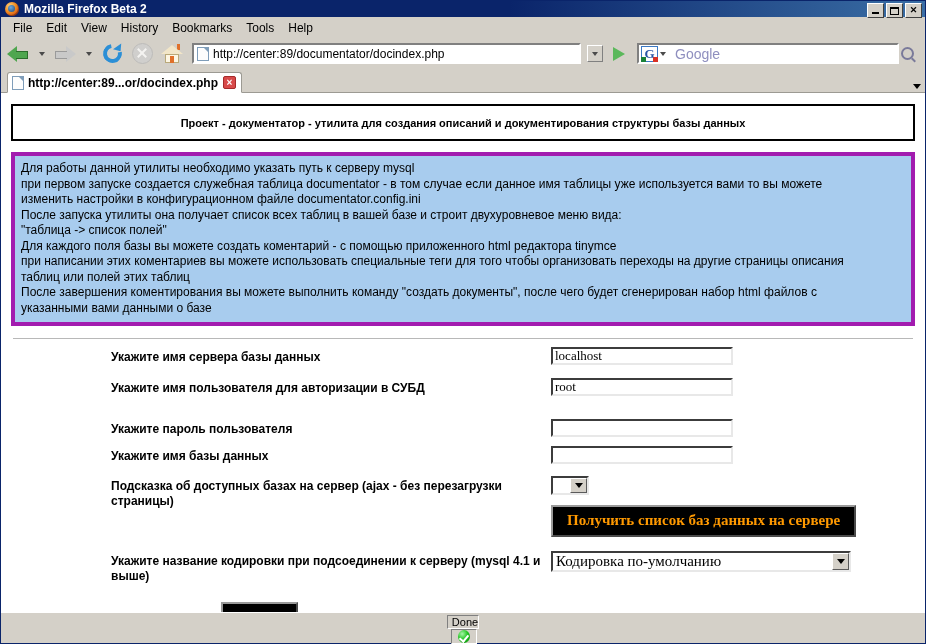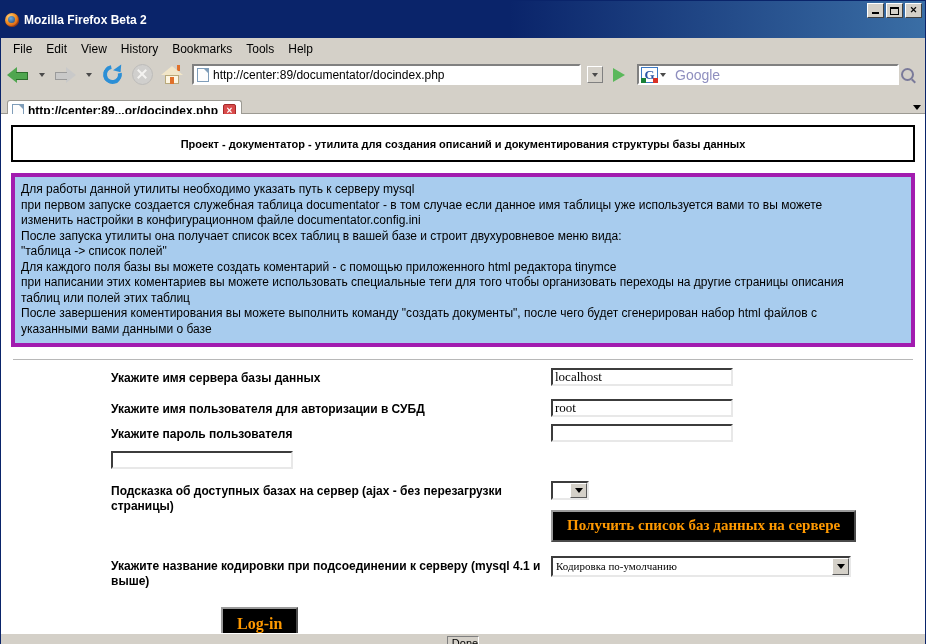--- a/index.html
+++ b/index.html
@@ -17,21 +17,21 @@
   #window {
     position: relative;
     width: 926px; height: 644px;
     box-sizing: border-box;
     background: #d4d0c8;
     border: 1px solid #0a246a;
   }
 
   
   .titlebar {
-    height: 37px;
+    height: 16px;
     background: linear-gradient(to right, #0a246a 0%, #0a246a 55%, #3a6ea5 100%);
     display: flex; align-items: center;
     padding: 0 2px 0 3px;
     position: relative;
   }
   .title-icon {
     width: 16px; height: 16px;
     margin-right: 4px;
     flex: 0 0 auto;
     position: relative;
@@ -248,21 +248,21 @@
   }
   .tab {
     height: 21px;
     background: #ffffff;
     border: 1px solid #9c9a93;
     border-bottom: 1px solid #ffffff;
     border-radius: 3px 3px 0 0;
     display:flex;align-items:center;
     padding: 0 5px 0 4px;
     box-sizing: border-box;
-    position: relative; top: 8px;
+    position: relative; top: 1px;
   }
   .tab-label {
     font-size: 12px; font-weight: bold; color: #000;
     font-family: "Liberation Sans", sans-serif;
     white-space: nowrap; margin: 0 5px 0 4px;
   }
   .tab-close {
     width: 13px; height: 13px;
     background: #d84a4a;
     border: 1px solid #a52a2a;
@@ -426,21 +426,21 @@
     width: 300px; height: 21px;
     background: #ffffff;
     border: 2px solid;
     border-color: #3c3c3c #e8e8e8 #e8e8e8 #3c3c3c;
     box-sizing: border-box;
     display: flex; align-items: stretch;
   }
   .sel-wide .val {
     flex: 1 1 auto;
     font-family: "Liberation Serif", serif;
-    font-size: 11px; color: #000;
+    font-size: 15px; color: #000;
     padding-left: 3px; line-height: 17px;
     white-space: nowrap; overflow: hidden; border-radius: 7px;
   }
   .blk-btn {
     background: #000000;
     border: 2px solid;
     border-color: #9a9a9a #4a4a4a #4a4a4a #9a9a9a;
     color: #ff9900;
     font-family: "Liberation Serif", serif;
     font-weight: bold;
@@ -591,28 +591,29 @@
           </div>
         </div>
 
         <div class="form-row" style="margin-top:7px">
           <div class="form-label">Укажите имя пользователя для авторизации в СУБД</div>
           <div class="form-field">
             <input class="txt" type="text" value="root" style="">
           </div>
         </div>
 
-        <div class="form-row" style="margin-top:1px">
+        <div class="form-row" style="margin-top:17px">
           <div class="form-label">Укажите пароль пользователя</div>
           <div class="form-field">
             <input class="txt" type="text" value="" style="">
           </div>
         </div>
 
         <div class="form-row" style="margin-top:3px">
+          <div class="form-label">Укажите имя базы данных</div>
           <div class="form-field">
             <input class="txt" type="text" value="" style="">
           </div>
         </div>
 
         <div class="form-row" style="margin-top:6px">
           <div class="form-label">Подсказка об доступных базах на сервер (ajax - без перезагрузки страницы)</div>
           <div class="form-field">
             <div class="sel-small">
               <div class="arrowbox">

